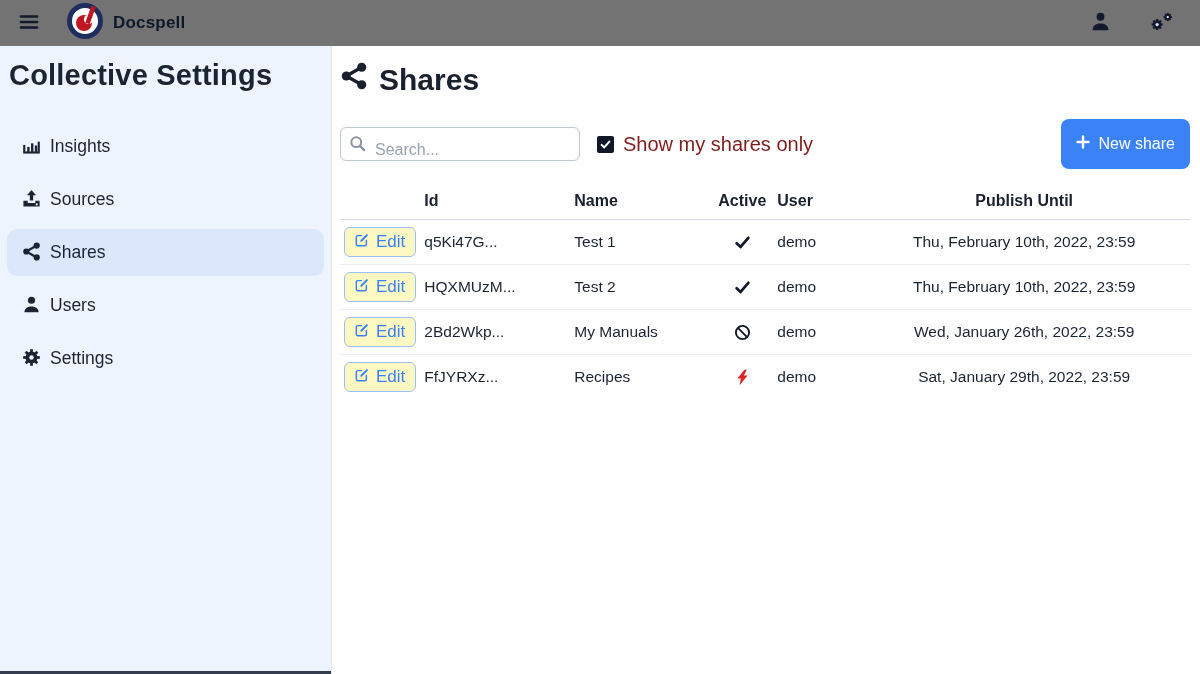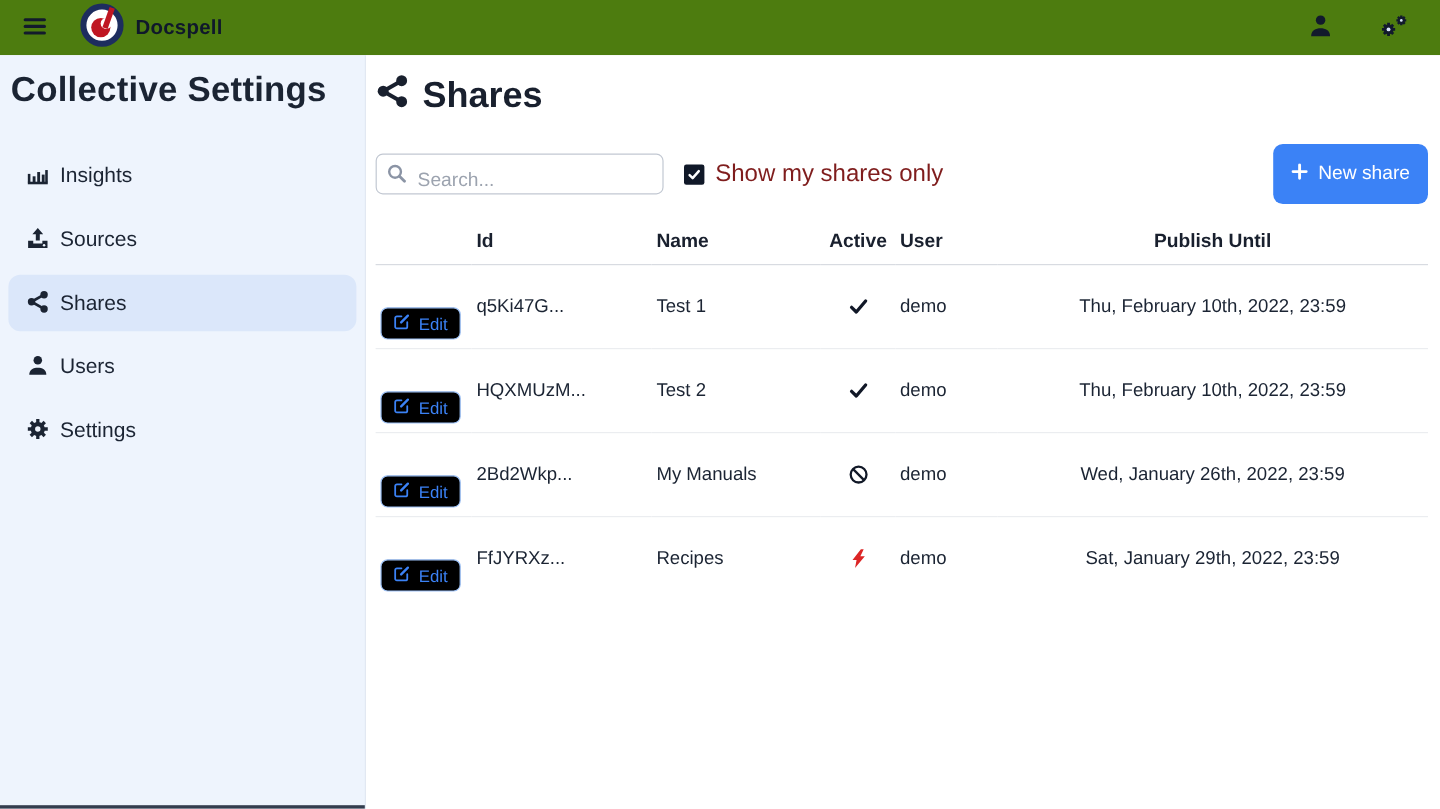--- a/index.html
+++ b/index.html
@@ -5,37 +5,37 @@
   * { box-sizing: border-box; }
   html,body { margin:0; padding:0; }
   body {
     width:1200px; height:674px; overflow:hidden;
     font-family:"Liberation Sans", sans-serif;
     color:#1b2433; background:#ffffff;
   }
 
   
   .navbar {
-    height:46px; background:#4d7c0f;
+    height:46px; background:#737373;
     display:flex; align-items:center; padding:0 14px;
   }
   .nav-btn {
     background:transparent; border:none; padding:4px; cursor:pointer;
     display:flex; align-items:center; color:#121a2c;
   }
   .brand { display:flex; align-items:center; gap:9px; margin-left:22px; cursor:pointer; }
   .brand-name { font-size:17px; font-weight:700; color:#0f182b; letter-spacing:.2px; }
   .nav-right { margin-left:auto; display:flex; align-items:center; gap:30px; padding-right:8px; }
 
   
   .layout { display:flex; height:628px; }
 
   
   .sidebar {
-    width:305px; background:#eef4fd; border-right:1px solid #e2e8f2;
+    width:332px; background:#eef4fd; border-right:1px solid #e2e8f2;
     padding:10px 7px 4px 7px; position:relative; flex-shrink:0;
   }
   .sidebar::after {
     content:""; position:absolute; left:0; bottom:0; width:100%; height:3px;
     background:#333d4e;
   }
   .sidebar-title {
     font-size:29px; font-weight:700; color:#1b2433;
     line-height:1.2; margin:2px 2px 0 2px; letter-spacing:.2px;
   }
@@ -88,24 +88,23 @@
   .col-edit { width:80px; }
   .col-id { width:150px; }
   .col-name { width:141px; }
   .col-active { width:62px; text-align:center !important; }
   .col-user { width:85px; }
   .col-until { text-align:center !important; }
   td.col-active { text-align:center; }
   td.col-until { text-align:center; }
   .edit-btn {
     display:inline-flex; align-items:center; gap:7px;
-    color:#3b82f6; background:#000000; border:1px solid #9cc0f5; border-radius:6px;
-    padding:4px 10px; font-size:14px; cursor:pointer;
+    color:#3b82f6; background:#fef9c3; border:1px solid #9cc0f5; border-radius:6px;
+    padding:4px 10px; font-size:17px; cursor:pointer;
     font-family:"Liberation Sans", sans-serif;
-    margin-top:28px;
   }
   .act-icon { width:17px; height:17px; vertical-align:middle; }
   .act-check, .act-ban { color:#111827; }
   .act-bolt { color:#dc2626; }
   .symdefs { position:absolute; width:0; height:0; overflow:hidden; }
 </style>
 </head>
 <body>
 
 <svg class="symdefs" xmlns="http://www.w3.org/2000/svg">

